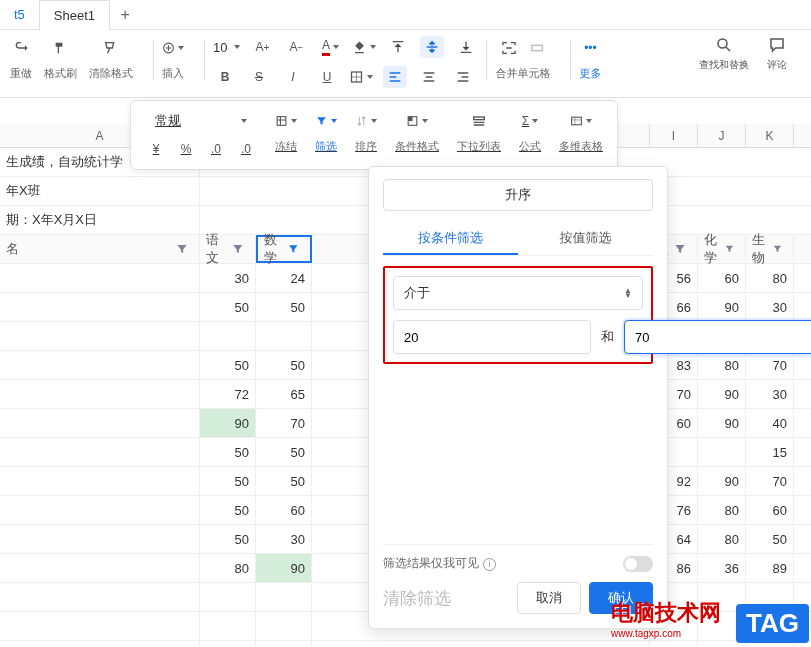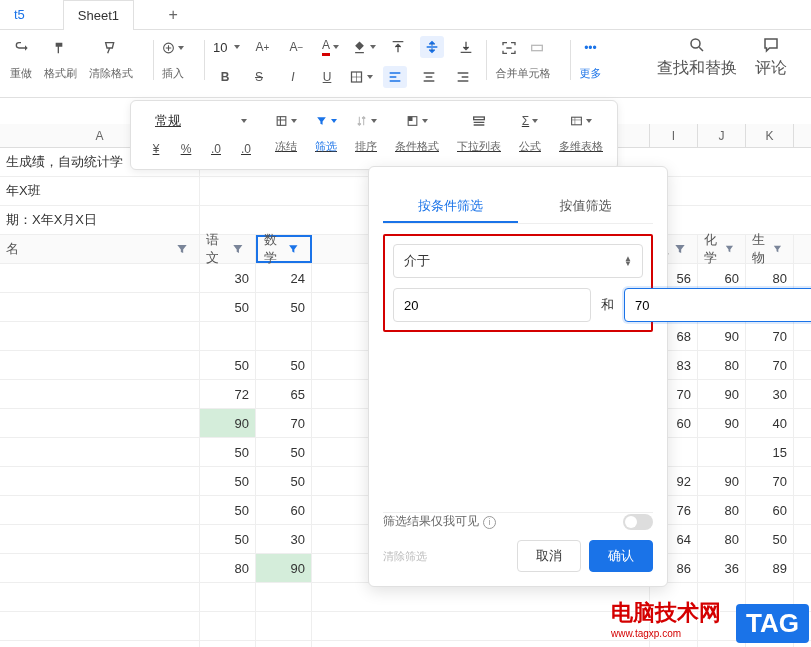--- a/index.html
+++ b/index.html
@@ -1,37 +1,37 @@
 <!DOCTYPE html>
 <html><head>
 <meta charset="utf-8">
 <style>
 * { box-sizing: border-box; margin: 0; padding: 0; }
 body { font-family: "Microsoft YaHei", Arial, sans-serif; font-size: 12px; color: #333; background: #fff; width: 811px; height: 647px; overflow: hidden; position: relative; }
-.tabs { display: flex; align-items: center; height: 30px; border-bottom: 1px solid #e0e0e0; padding-left: 0; gap: 24px; }
+.tabs { display: flex; align-items: center; height: 30px; border-bottom: 1px solid #e0e0e0; padding-left: 0; }
 .tab { padding: 0 14px; height: 30px; line-height: 30px; font-size: 13px; color: #333; cursor: pointer; }
 .tab.active { color: #1a73e8; }
 .tab.current { background: #fff; border: 1px solid #e0e0e0; border-bottom: none; }
 .tab-plus { width: 30px; text-align: center; font-size: 16px; color: #666; cursor: pointer; }
 .toolbar { display: flex; align-items: flex-start; padding: 6px 10px 0; border-bottom: 1px solid #e0e0e0; height: 68px; }
 .tgroup { display: flex; flex-direction: column; align-items: center; margin-right: 12px; }
 .tgroup .icons { display: flex; align-items: center; gap: 6px; height: 24px; }
 .tgroup .label { font-size: 11px; color: #666; margin-top: 6px; }
 .tbtn { width: 22px; height: 22px; display: flex; align-items: center; justify-content: center; color: #555; cursor: pointer; }
 .tbtn svg { width: 16px; height: 16px; }
 .sep { width: 1px; height: 40px; background: #e0e0e0; margin: 4px 8px; }
 .fontsize { display: flex; align-items: center; gap: 4px; }
 .fontsize-val { font-size: 13px; color: #333; }
 .fmt-row { display: flex; align-items: center; gap: 10px; }
 .fmt-row .tbtn { width: 24px; }
 .align-active { background: #e8f0fe; border-radius: 3px; }
 .more-btn { color: #1a73e8; }
 .right-tools { display: flex; align-items: center; gap: 18px; margin-left: auto; padding-right: 14px; }
 .right-tool { display: flex; flex-direction: column; align-items: center; gap: 4px; cursor: pointer; }
-.right-tool .lbl { font-size: 16px; color: #555; text-align: center; }
+.right-tool .lbl { font-size: 10px; color: #555; text-align: center; }
 .toolbar2 { position: absolute; top: 100px; left: 130px; background: #fff; border: 1px solid #e0e0e0; border-radius: 6px; box-shadow: 0 2px 8px rgba(0,0,0,0.08); padding: 8px 14px; display: flex; align-items: flex-start; gap: 18px; z-index: 5; }
 .t2group { display: flex; flex-direction: column; align-items: center; text-decoration: underline; }
 .t2group .icons { display: flex; align-items: center; gap: 8px; height: 24px; }
 .t2group .label { font-size: 11px; color: #666; margin-top: 6px; }
 .format-sel { display: flex; align-items: center; border: 1px solid transparent; padding: 2px 8px; font-size: 13px; color: #333; width: 110px; justify-content: space-between; cursor: pointer; }
 .filter-active { color: #1a73e8; }
 .disabled { color: #bbb; }
 .sheet { position: absolute; top: 100px; left: 0; right: 0; bottom: 0; }
 .colheads { display: flex; height: 24px; border-bottom: 1px solid #ddd; background: #fafafa; position: absolute; top: 58px; left: 0; right: 0; }
 .colhead { border-right: 1px solid #ddd; text-align: center; line-height: 24px; font-size: 12px; color: #666; }
@@ -48,26 +48,26 @@
 .sort-btn { flex: 1; border: 1px solid #ddd; border-radius: 4px; height: 32px; display: flex; align-items: center; justify-content: center; font-size: 13px; cursor: pointer; }
 .filtertabs { display: flex; border-bottom: 1px solid #eee; margin-bottom: 10px; }
 .ftab { flex: 1; text-align: center; padding: 6px 0; font-size: 13px; color: #555; cursor: pointer; }
 .ftab.active { color: #1a73e8; border-bottom: 2px solid #1a73e8; }
 .condwrap { border: 2px solid #d40000; padding: 8px; border-radius: 2px; }
 .cond-select { border: 1px solid #ddd; border-radius: 4px; height: 34px; display: flex; align-items: center; justify-content: space-between; padding: 0 10px; font-size: 13px; margin-bottom: 10px; cursor: pointer; }
 .cond-inputs { display: flex; align-items: center; gap: 10px; }
 .cond-input { flex: 1; border: 1px solid #ddd; border-radius: 4px; height: 34px; padding: 0 10px; font-size: 13px; }
 .cond-input.focus { border-color: #1a73e8; box-shadow: 0 0 0 2px rgba(26,115,232,0.15); }
 .cond-and { font-size: 13px; color: #333; }
-.panel-footer { margin-top: 180px; border-top: 1px solid #eee; }
+.panel-footer { margin-top: 180px; border-top: 1px solid #eee; padding-top: 10px; }
 .visible-row { display: flex; align-items: center; justify-content: space-between; font-size: 12px; color: #666; margin-bottom: 10px; }
 .toggle { width: 30px; height: 16px; background: #ddd; border-radius: 8px; position: relative; }
 .toggle::after { content: ""; position: absolute; width: 12px; height: 12px; background: #fff; border-radius: 50%; top: 2px; left: 2px; }
 .btn-row { display: flex; align-items: center; justify-content: space-between; }
-.clear-link { color: #bbb; font-size: 11px; cursor: pointer; }
+.clear-link { color: #bbb; font-size: 17px; cursor: pointer; }
 .btns { display: flex; gap: 8px; }
 .btn { border: 1px solid #ddd; border-radius: 4px; padding: 6px 18px; font-size: 13px; cursor: pointer; background: #fff; }
 .btn.primary { background: #1a73e8; color: #fff; border-color: #1a73e8; }
 .watermark { position: absolute; bottom: 8px; right: 90px; color: #d40000; font-weight: bold; font-size: 22px; text-shadow: 1px 1px 0 #fff; z-index: 20; }
 .watermark .sub { font-size: 10px; color: #d40000; display: block; font-weight: normal; }
 .tag { position: absolute; bottom: 4px; right: 2px; background: #1a73e8; color: #fff; font-weight: bold; font-size: 26px; padding: 4px 10px; border-radius: 4px; z-index: 20; }
 .caret { width: 0; height: 0; border-left: 3px solid transparent; border-right: 3px solid transparent; border-top: 4px solid #666; display: inline-block; margin-left: 3px; }
 .info-icon { width: 13px; height: 13px; border: 1px solid #999; border-radius: 50%; display: inline-flex; align-items: center; justify-content: center; font-size: 9px; color: #999; margin-left: 4px; }
 </style>
 </head>
@@ -525,20 +525,21 @@
           <div class="cell num" style="width:48px">50</div>
           <div class="cell num" style="width:48px">50</div>
           <div class="cell num" style="width:48px">30</div>
         </div>
       </div>
   </div>
 </div>
 
 <div class="filter-panel" style="top:166px">
   <div class="sort-row">
+    <div class="sort-btn">升序</div>
   </div>
   <div class="filtertabs">
     <div class="ftab active">按条件筛选</div>
     <div class="ftab">按值筛选</div>
   </div>
   <div class="condwrap">
     <div class="cond-select">
       <span>介于</span>
       <span style="display:flex;flex-direction:column;line-height:5px;font-size:8px;color:#666">▲<span>▼</span></span>
     </div>

